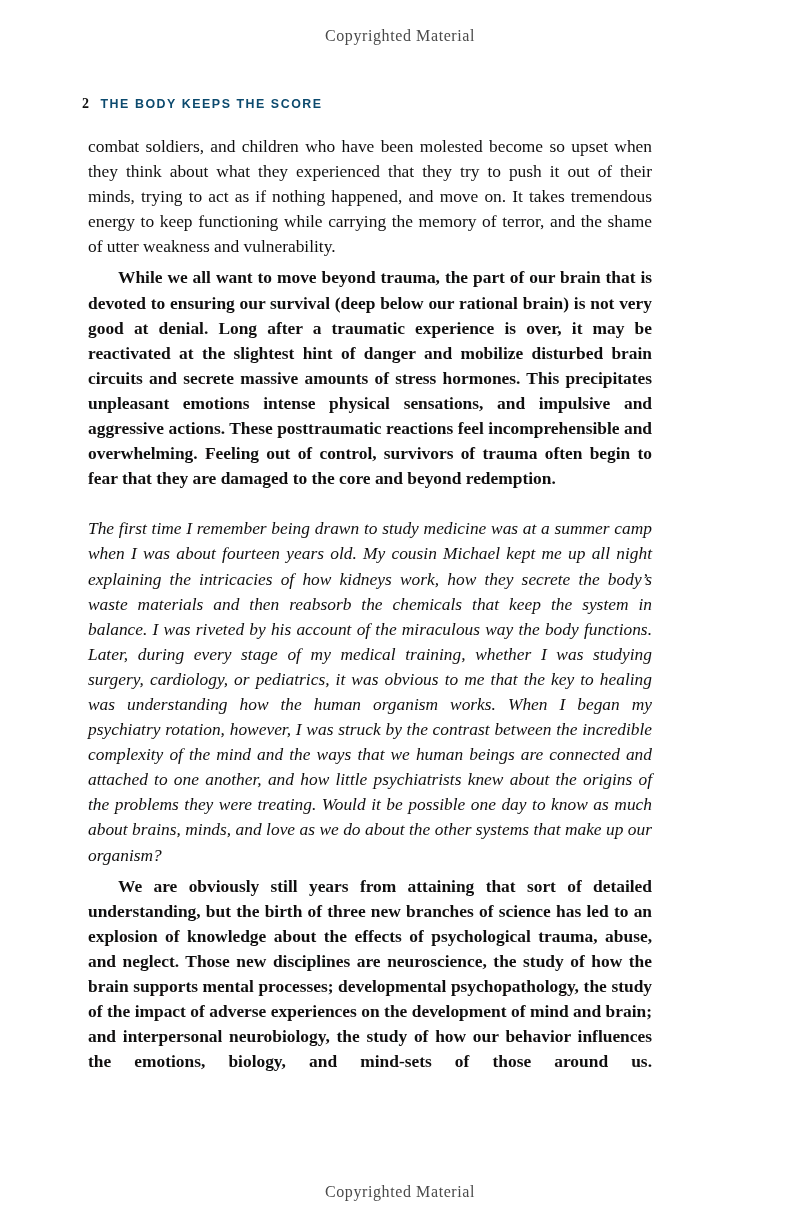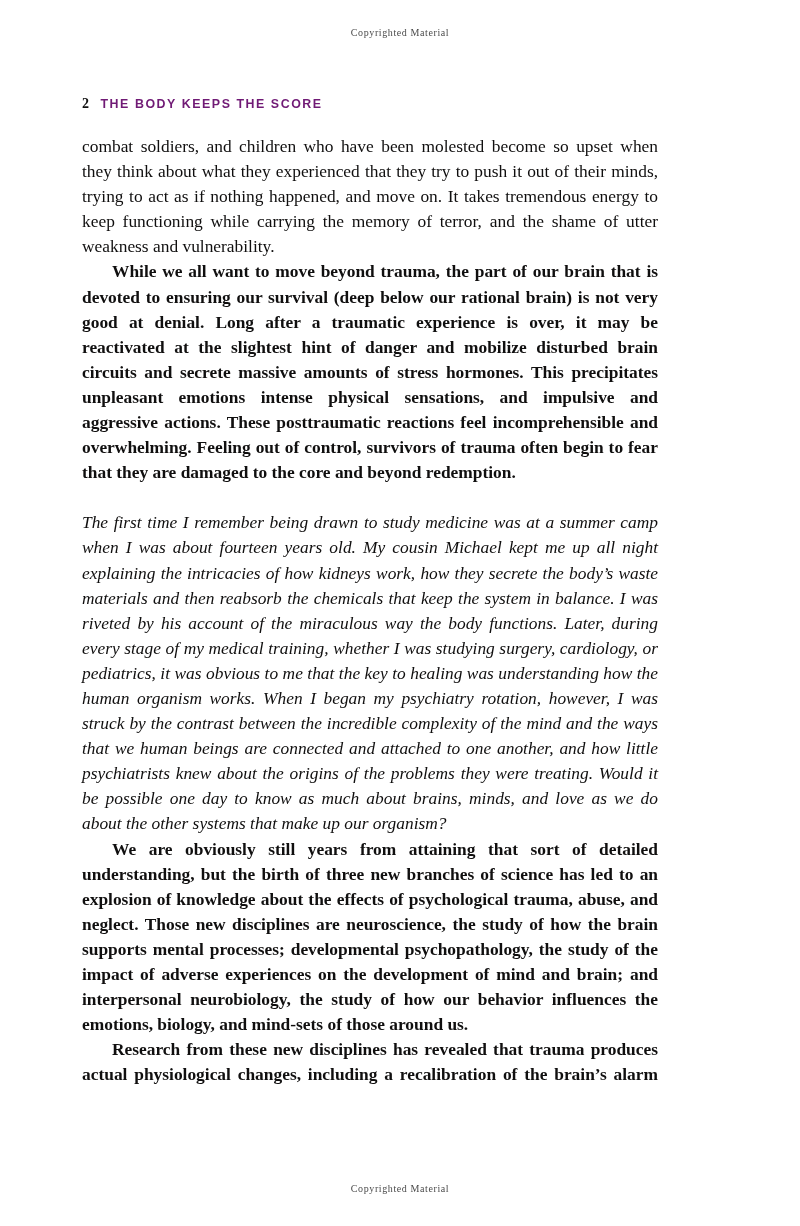--- a/index.html
+++ b/index.html
@@ -20,21 +20,21 @@
     height: 1226px;
     position: relative;
     box-sizing: border-box;
   }
   .watermark {
     position: absolute;
     left: 0;
     width: 800px;
     text-align: center;
     font-family: "Liberation Serif", serif;
-    font-size: 10px;
+    font-size: 16px;
     letter-spacing: 0.6px;
     color: #4a4a4a;
   }
   .watermark-top { top: 27px; }
   .watermark-bottom { top: 1183px; }
 
   .content {
     position: absolute;
     left: 82px;
     top: 96px;
@@ -52,30 +52,30 @@
     font-size: 14px;
     font-weight: 700;
     color: #111;
     letter-spacing: 0.5px;
   }
   .booktitle {
     font-family: "Liberation Sans", sans-serif;
     font-size: 12.4px;
     font-weight: 700;
     letter-spacing: 1.55px;
-    color: #701a75;
+    color: #0c4a6e;
   }
 
   p.para {
     font-family: "Liberation Serif", serif;
     font-size: 17.4px;
     line-height: 25.1px;
     text-align: justify;
     text-justify: inter-word;
-    margin: 0;
+    margin: 6px;
     color: #100f0f;
     hyphens: manual;
   }
   p.indent {
     text-indent: 30px;
     font-weight: bold;
   }
   p.gap-before {
     margin-top: 25px;
     font-style: italic;
@@ -101,19 +101,18 @@
 
     <div class="running-head">
       <span class="folio">2</span>
       <span class="booktitle">THE BODY KEEPS THE SCORE</span>
     </div>
 
     <p class="para">combat soldiers, and children who have been molested become so upset when they think about what they experienced that they try to push it out of their minds, trying to act as if nothing happened, and move on. It takes tremendous energy to keep functioning while carrying the memory of terror, and the shame of utter weakness and vulnerability.</p>
     <p class="para indent">While we all want to move beyond trauma, the part of our brain that is devoted to ensuring our survival (deep below our rational brain) is not very good at denial. Long after a traumatic experience is over, it may be reactivated at the slightest hint of danger and mobilize disturbed brain circuits and secrete massive amounts of stress hormones. This precipitates unpleasant emotions intense physical sensations, and impulsive and aggressive actions. These posttraumatic reactions feel incomprehensible and overwhelming. Feeling out of control, survivors of trauma often begin to fear that they are damaged to the core and beyond redemption.</p>
     <p class="para gap-before">The first time I remember being drawn to study medicine was at a summer camp when I was about fourteen years old. My cousin Michael kept me up all night explaining the intricacies of how kidneys work, how they secrete the body’s waste materials and then reabsorb the chemicals that keep the system in balance. I was riveted by his account of the miraculous way the body functions. Later, during every stage of my medical training, whether I was studying surgery, cardiology, or pediatrics, it was obvious to me that the key to healing was understanding how the human organism works. When I began my psychiatry rotation, however, I was struck by the contrast between the incredible complexity of the mind and the ways that we human beings are connected and attached to one another, and how little psychiatrists knew about the origins of the problems they were treating. Would it be possible one day to know as much about brains, minds, and love as we do about the other systems that make up our organism?</p>
     <p class="para indent">We are obviously still years from attaining that sort of detailed understanding, but the birth of three new branches of science has led to an explosion of knowledge about the effects of psychological trauma, abuse, and neglect. Those new disciplines are neuroscience, the study of how the brain supports mental processes; developmental psychopathology, the study of the impact of adverse experiences on the development of mind and brain; and interpersonal neurobiology, the study of how our behavior influences the emotions, biology, and mind-sets of those around us.</p>
-    <p class="para indent last">Research from these new disciplines has revealed that trauma produces actual physiological changes, including a recalibration of the brain’s alarm</p>
 
   </div>
 
   <div class="watermark watermark-bottom">Copyrighted Material</div>
 
 </div>
 
 </body></html>

